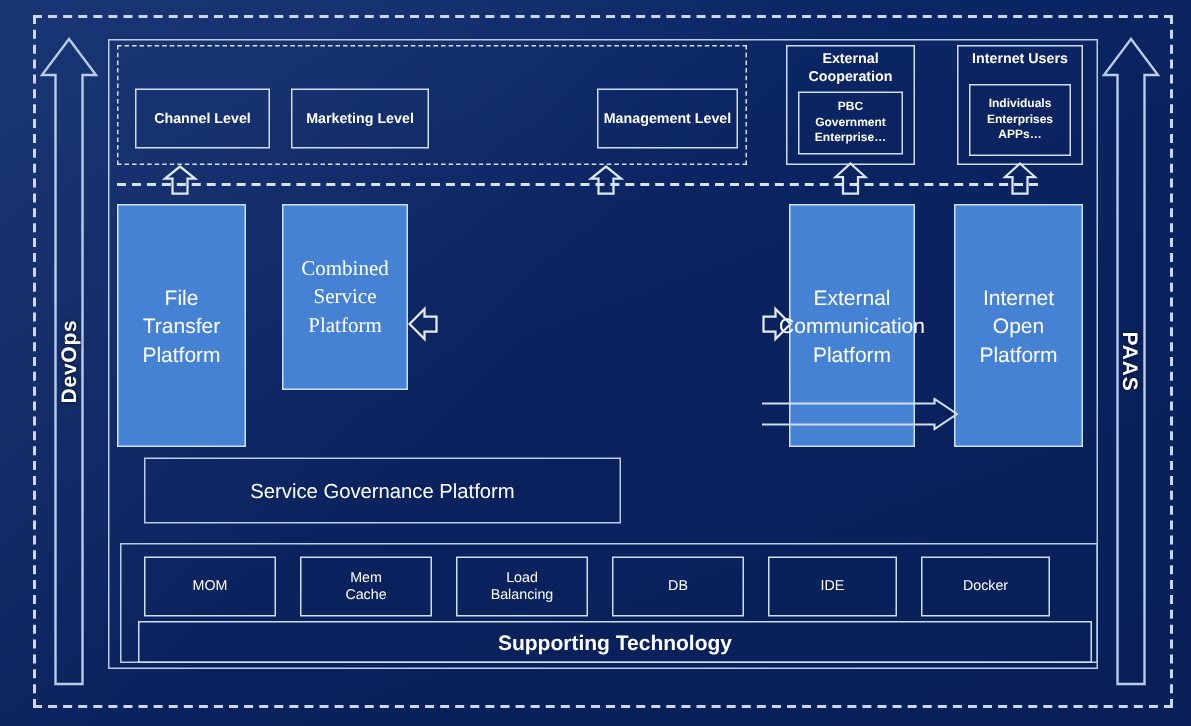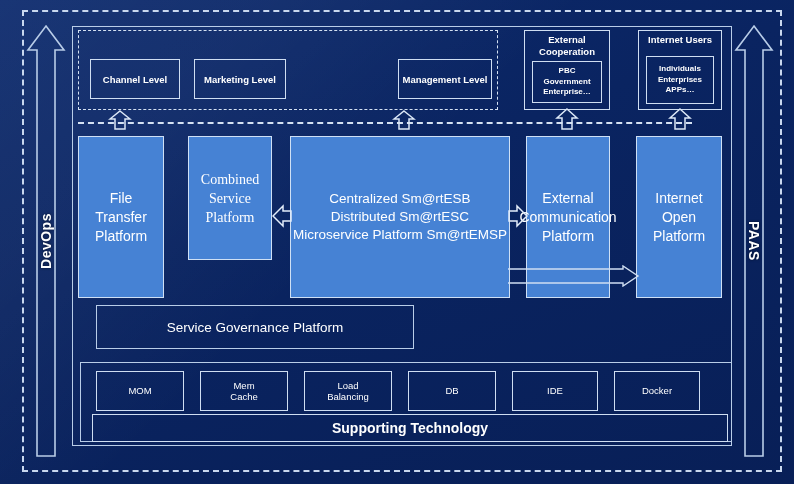--- a/index.html
+++ b/index.html
@@ -210,27 +210,20 @@
   </div>
 
   <div class="abs plat" style="left:188px;width:84px;height:124px;font-family:Liberation Serif, serif;">
     <span>
       <span>Combined</span><br>
       <span>Service</span><br>
       <span>Platform</span>
     </span>
   </div>
 
-  <div class="abs plat small" style="left:290px;width:220px;height:162px;">
-    <span>
-      <span>Centralized Sm@rtESB</span><br>
-      <span>Distributed Sm@rtESC</span><br>
-      <span>Microservice Platform Sm@rtEMSP</span>
-    </span>
-  </div>
 
   <div class="abs plat" style="left:526px;width:84px;height:162px;">
     <span>
       <span>External</span><br>
       <span>Communication</span><br>
       <span>Platform</span>
     </span>
   </div>
 
   <div class="abs plat" style="left:636px;width:86px;height:162px;">

